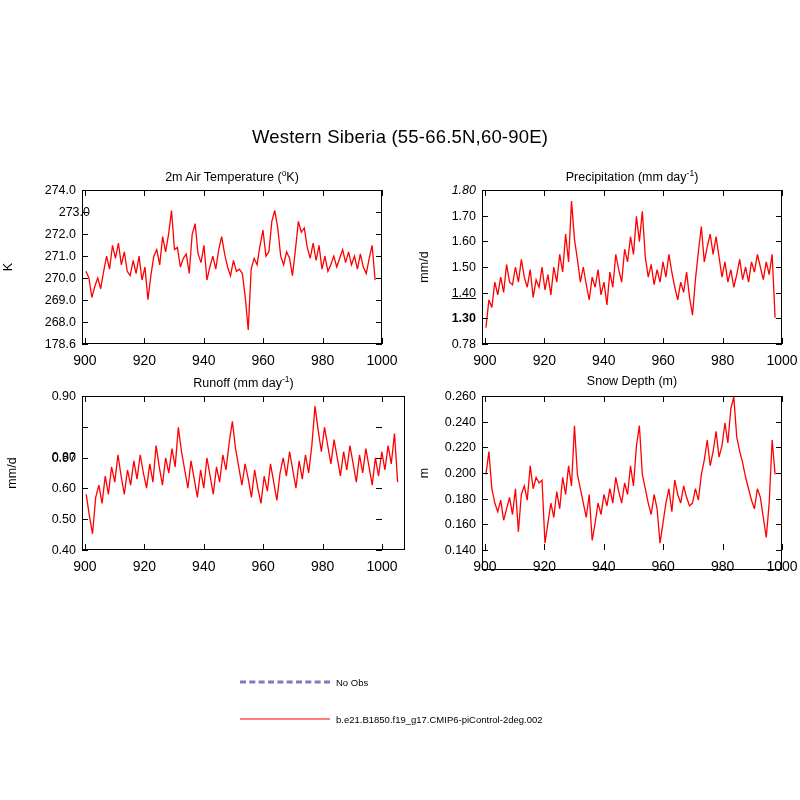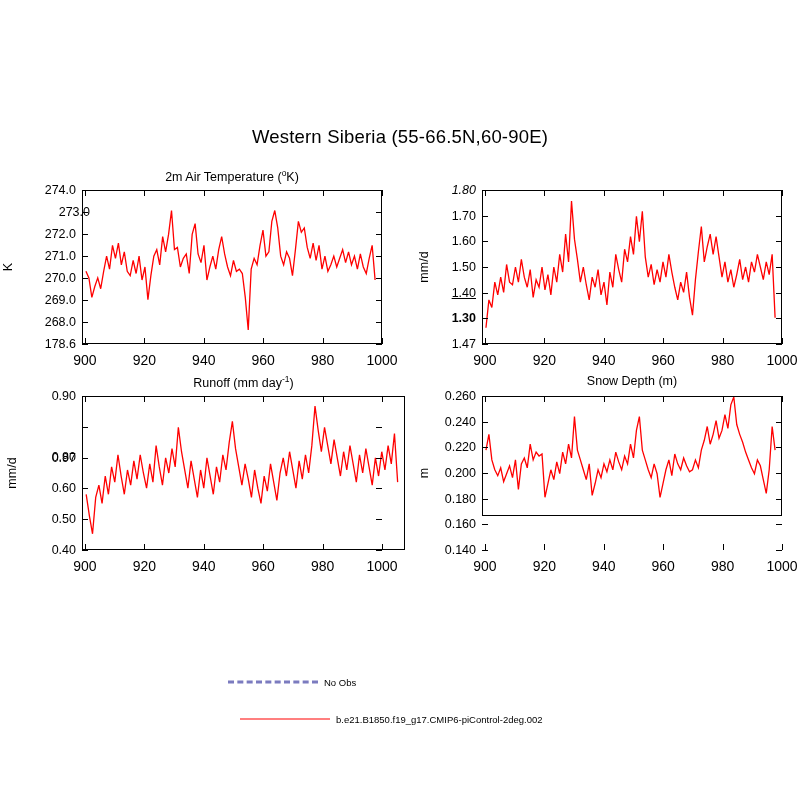--- a/index.html
+++ b/index.html
@@ -134,39 +134,42 @@
       <span>2m Air Temperature (<span class="sup">o</span>K)</span>
     </div>
     <div class="plotbox">
       <svg class="series" id="svg0" viewBox="0 0 300 154" preserveAspectRatio="none">
           <polyline points="2.97,81.40 5.94,88.00 8.91,107.80 11.88,96.80 14.85,88.00 17.82,99.00 20.79,81.40 23.76,66.00 26.73,79.20 29.70,55.00 32.67,68.20 35.64,52.80 38.61,74.80 41.58,61.60 44.55,81.40 47.52,85.80 50.50,70.40 53.47,83.60 56.44,66.00 59.41,90.20 62.38,77.00 65.35,110.00 68.32,85.80 71.29,66.00 74.26,59.40 77.23,74.80 80.20,46.20 83.17,61.60 86.14,44.00 89.11,19.80 92.08,59.40 95.05,57.20 98.02,77.00 100.99,68.20 103.96,63.80 106.93,83.60 109.90,44.00 112.87,33.00 115.84,63.80 118.81,72.60 121.78,55.00 124.75,90.20 127.72,77.00 130.69,66.00 133.66,79.20 136.63,59.40 139.60,46.20 142.57,63.80 145.54,77.00 148.51,85.80 151.49,70.40 154.46,81.40 157.43,79.20 160.40,83.60 163.37,107.80 166.34,140.80 169.31,79.20 172.28,68.20 175.25,74.80 178.22,55.00 181.19,39.60 184.16,66.00 187.13,61.60 190.10,30.80 193.07,19.80 196.04,37.40 199.01,66.00 201.98,74.80 204.95,61.60 207.92,68.20 210.89,85.80 213.86,59.40 216.83,30.80 219.80,41.80 222.77,37.40 225.74,57.20 228.71,68.20 231.68,52.80 234.65,70.40 237.62,55.00 240.59,79.20 243.56,66.00 246.53,81.40 249.50,74.80 252.48,66.00 255.45,77.00 258.42,68.20 261.39,59.40 264.36,72.60 267.33,61.60 270.30,74.80 273.27,66.00 276.24,79.20 279.21,63.80 282.18,77.00 285.15,83.60 288.12,68.20 291.09,55.00 294.06,90.20" fill="none" stroke="#ff0000" stroke-width="1.3" vector-effect="non-scaling-stroke"></polyline>
         </svg>
     </div>
   </div>
 
   <div class="panel" id="panel1" style="left:482px; top:190px; width:300px; height:154px;">
+    <div class="panel-title">
+      <span>Precipitation (mm day<span class="sup">-1</span>)</span>
+    </div>
     <div class="plotbox">
       <svg class="series" id="svg1" viewBox="0 0 300 154" preserveAspectRatio="none">
           <polyline points="2.97,138.60 5.94,110.37 8.91,118.07 11.88,92.40 14.85,105.23 17.82,87.27 20.79,102.67 23.76,74.43 26.73,92.40 29.70,94.97 32.67,77.00 35.64,92.40 38.61,69.30 41.58,87.27 44.55,97.53 47.52,79.57 50.50,107.80 53.47,89.83 56.44,97.53 59.41,77.00 62.38,100.10 65.35,84.70 68.32,105.23 71.29,77.00 74.26,92.40 77.23,64.17 80.20,82.13 83.17,43.63 86.14,71.87 89.11,10.27 92.08,48.77 95.05,69.30 98.02,92.40 100.99,77.00 103.96,94.97 106.93,110.37 109.90,87.27 112.87,97.53 115.84,79.57 118.81,105.23 121.78,92.40 124.75,115.50 127.72,82.13 130.69,97.53 133.66,64.17 136.63,79.57 139.60,92.40 142.57,59.03 145.54,71.87 148.51,46.20 151.49,64.17 154.46,25.67 157.43,51.33 160.40,20.53 163.37,66.73 166.34,87.27 169.31,74.43 172.28,94.97 175.25,79.57 178.22,92.40 181.19,71.87 184.16,87.27 187.13,64.17 190.10,82.13 193.07,97.53 196.04,110.37 199.01,92.40 201.98,102.67 204.95,82.13 207.92,107.80 210.89,125.77 213.86,89.83 216.83,61.60 219.80,35.93 222.77,71.87 225.74,56.47 228.71,43.63 231.68,64.17 234.65,46.20 237.62,66.73 240.59,87.27 243.56,71.87 246.53,92.40 249.50,79.57 252.48,97.53 255.45,84.70 258.42,69.30 261.39,89.83 264.36,77.00 267.33,92.40 270.30,71.87 273.27,82.13 276.24,64.17 279.21,77.00 282.18,89.83 285.15,71.87 288.12,84.70 291.09,64.17 294.06,128.33" fill="none" stroke="#ff0000" stroke-width="1.3" vector-effect="non-scaling-stroke"></polyline>
         </svg>
     </div>
   </div>
 
   <div class="panel" id="panel2" style="left:82px; top:396px; width:323px; height:154px;">
     <div class="panel-title">
       <span>Runoff (mm day<span class="sup">-1</span>)</span>
     </div>
     <div class="plotbox">
       <svg class="series" id="svg2" viewBox="0 0 300 154" preserveAspectRatio="none">
           <polyline points="2.97,98.56 5.94,120.12 8.91,138.60 11.88,101.64 14.85,89.32 17.82,107.80 20.79,80.08 23.76,98.56 26.73,70.84 29.70,86.24 32.67,58.52 35.64,80.08 38.61,98.56 41.58,73.92 44.55,89.32 47.52,64.68 50.50,83.16 53.47,58.52 56.44,77.00 59.41,92.40 62.38,67.76 65.35,86.24 68.32,49.28 71.29,70.84 74.26,89.32 77.23,61.60 80.20,77.00 83.17,52.36 86.14,70.84 89.11,30.80 92.08,55.44 95.05,73.92 98.02,92.40 100.99,64.68 103.96,83.16 106.93,101.64 109.90,73.92 112.87,92.40 115.84,61.60 118.81,80.08 121.78,98.56 124.75,70.84 127.72,86.24 130.69,58.52 133.66,73.92 136.63,46.20 139.60,24.64 142.57,52.36 145.54,70.84 148.51,89.32 151.49,67.76 154.46,83.16 157.43,101.64 160.40,73.92 163.37,92.40 166.34,107.80 169.31,80.08 172.28,95.48 175.25,67.76 178.22,86.24 181.19,104.72 184.16,77.00 187.13,61.60 190.10,80.08 193.07,55.44 196.04,73.92 199.01,92.40 201.98,64.68 204.95,83.16 207.92,58.52 210.89,77.00 213.86,49.28 216.83,9.24 219.80,33.88 222.77,55.44 225.74,30.80 228.71,49.28 231.68,67.76 234.65,43.12 237.62,61.60 240.59,80.08 243.56,55.44 246.53,73.92 249.50,49.28 252.48,67.76 255.45,86.24 258.42,58.52 261.39,77.00 264.36,52.36 267.33,70.84 270.30,89.32 273.27,61.60 276.24,80.08 279.21,55.44 282.18,73.92 285.15,49.28 288.12,67.76 291.09,36.96 294.06,86.24" fill="none" stroke="#ff0000" stroke-width="1.3" vector-effect="non-scaling-stroke"></polyline>
         </svg>
     </div>
   </div>
 
-  <div class="panel" id="panel3" style="left:482px; top:396px; width:300px; height:120px;">
+  <div class="panel" id="panel3" style="left:482px; top:396px; width:300px; height:174px;">
     <div class="panel-title">
       <span>Snow Depth (m)</span>
     </div>
     <div class="plotbox">
       <svg class="series" id="svg3" viewBox="0 0 300 154" preserveAspectRatio="none">
           <polyline points="2.97,69.30 5.94,48.77 8.91,82.13 11.88,94.97 14.85,102.67 17.82,92.40 20.79,110.37 23.76,100.10 26.73,89.83 29.70,105.23 32.67,82.13 35.64,120.63 38.61,87.27 41.58,79.57 44.55,92.40 47.52,61.60 50.50,82.13 53.47,71.87 56.44,77.00 59.41,74.43 62.38,130.90 65.35,112.93 68.32,94.97 71.29,107.80 74.26,84.70 77.23,100.10 80.20,71.87 83.17,87.27 86.14,61.60 89.11,79.57 92.08,25.67 95.05,69.30 98.02,82.13 100.99,94.97 103.96,107.80 106.93,87.27 109.90,128.33 112.87,112.93 115.84,94.97 118.81,105.23 121.78,87.27 124.75,97.53 127.72,82.13 130.69,94.97 133.66,71.87 136.63,84.70 139.60,94.97 142.57,77.00 145.54,87.27 148.51,61.60 151.49,79.57 154.46,43.63 157.43,25.67 160.40,69.30 163.37,82.13 166.34,94.97 169.31,105.23 172.28,87.27 175.25,100.10 178.22,130.90 181.19,112.93 184.16,94.97 187.13,82.13 190.10,102.67 193.07,74.43 196.04,87.27 199.01,94.97 201.98,79.57 204.95,89.83 207.92,97.53 210.89,94.97 213.86,82.13 216.83,92.40 219.80,69.30 222.77,56.47 225.74,38.50 228.71,61.60 231.68,48.77 234.65,30.80 237.62,53.90 240.59,43.63 243.56,23.10 246.53,41.07 249.50,10.27 252.48,0.00 255.45,35.93 258.42,48.77 261.39,59.03 264.36,71.87 267.33,82.13 270.30,92.40 273.27,100.10 276.24,82.13 279.21,89.83 282.18,107.80 285.15,125.77 288.12,94.97 291.09,38.50 294.06,69.30" fill="none" stroke="#ff0000" stroke-width="1.3" vector-effect="non-scaling-stroke"></polyline>
         </svg>
     </div>
   </div>
 
@@ -207,21 +210,21 @@
       <div class="xtick" style="left: 263.188px; top: 352px;">960</div>
       <div class="xtickmark" style="left: 263.188px; top: 338px;"></div>
       <div class="xtickmark" style="left: 263.188px; top: 190px;"></div>
       <div class="xtick" style="left: 322.594px; top: 352px;">980</div>
       <div class="xtickmark" style="left: 322.594px; top: 338px;"></div>
       <div class="xtickmark" style="left: 322.594px; top: 190px;"></div>
       <div class="xtick" style="left: 382px; top: 352px;">1000</div>
       <div class="xtickmark" style="left: 382px; top: 338px;"></div>
       <div class="xtickmark" style="left: 382px; top: 190px;"></div>
       <div class="ylabel" style="left: 8px; top: 267px; transform: translate(-50%, -50%) rotate(-90deg);">K</div>
-      <div class="ytick" style="left: 430px; width: 46px; top: 344px;">1.47</div>
+      <div class="ytick" style="left: 430px; width: 46px; top: 344px;">0.78</div>
       <div class="ytickmark" style="left: 482px; top: 344px;"></div>
       <div class="ytickmark" style="left: 776px; top: 344px;"></div>
       <div class="ytick" style="left: 430px; width: 46px; top: 318.333px; font-weight: bold;">1.30</div>
       <div class="ytickmark" style="left: 482px; top: 318.333px;"></div>
       <div class="ytickmark" style="left: 776px; top: 318.333px;"></div>
       <div class="ytick" style="left: 430px; width: 46px; top: 292.667px; text-decoration: underline;">1.40</div>
       <div class="ytickmark" style="left: 482px; top: 292.667px;"></div>
       <div class="ytickmark" style="left: 776px; top: 292.667px;"></div>
       <div class="ytick" style="left: 430px; width: 46px; top: 267px;">1.50</div>
       <div class="ytickmark" style="left: 482px; top: 267px;"></div>
@@ -326,21 +329,21 @@
       <div class="xtickmark" style="left: 663.188px; top: 396px;"></div>
       <div class="xtick" style="left: 722.594px; top: 558px;">980</div>
       <div class="xtickmark" style="left: 722.594px; top: 544px;"></div>
       <div class="xtickmark" style="left: 722.594px; top: 396px;"></div>
       <div class="xtick" style="left: 782px; top: 558px;">1000</div>
       <div class="xtickmark" style="left: 782px; top: 544px;"></div>
       <div class="xtickmark" style="left: 782px; top: 396px;"></div>
       <div class="ylabel" style="left: 424px; top: 473px; transform: translate(-50%, -50%) rotate(-90deg);">m</div>
     </div>
 
-  <div class="legend-row" style="left:228px; top:675px; width:520px; height:14px;text-align:right;">
+  <div class="legend-row" style="left:240px; top:675px; width:520px; height:14px;text-align:right;">
     <span class="legend-dash"></span>
     <span class="legend-text">No Obs</span>
   </div>
   <div class="legend-row" style="left:240px; top:712px; width:520px; height:14px;">
     <span class="legend-solid"></span>
     <span class="legend-text">b.e21.B1850.f19_g17.CMIP6-piControl-2deg.002</span>
   </div>
 
 </div>
 

